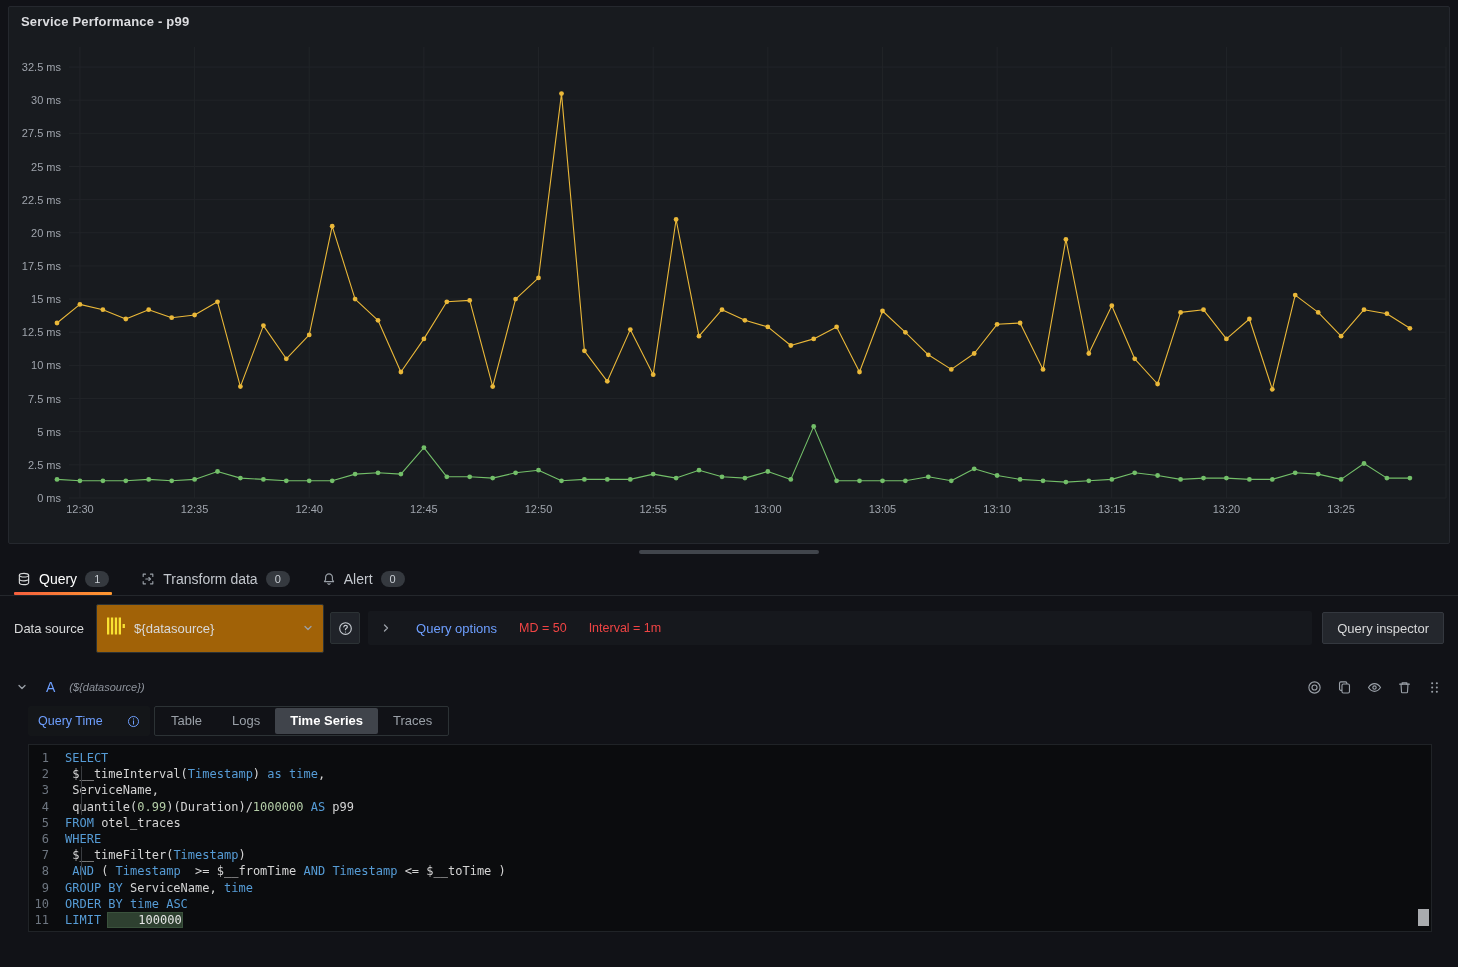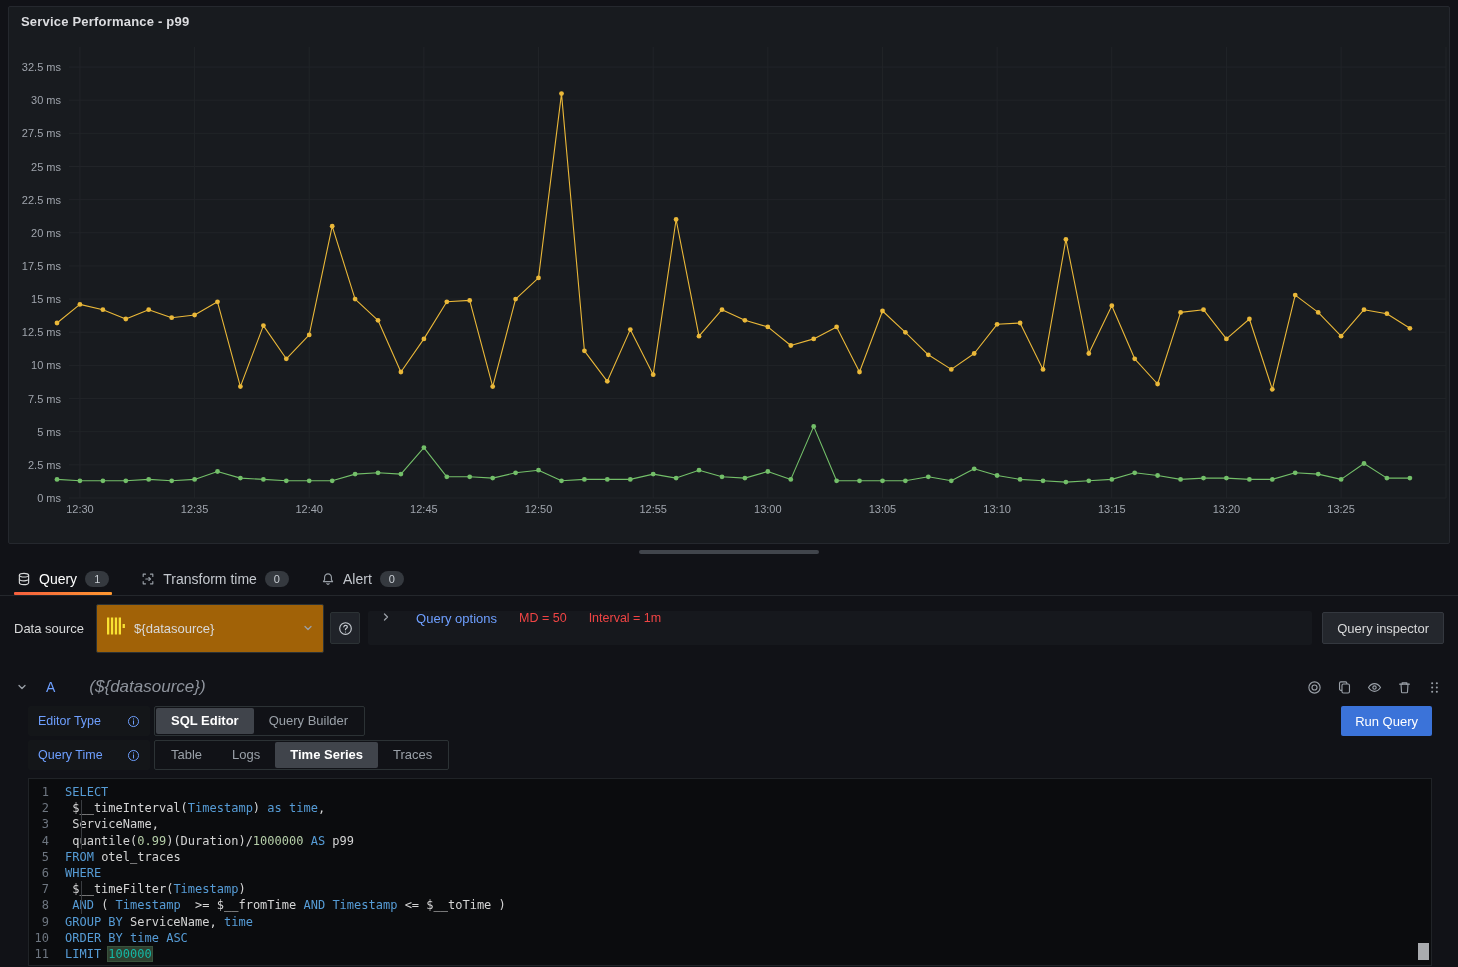--- a/index.html
+++ b/index.html
@@ -40,32 +40,32 @@
   
   .toolbar { display:flex; align-items:center; margin-top:14px; padding:0 14px; height:36px; }
   .toolbar-label { font-size:13px; color:#d8d9da; margin-right:12px; white-space:nowrap; }
   .ds-picker { width:228px; height:49px; background:#a16207; border:1px solid #2c3235; border-radius:2px;
     display:flex; align-items:center; gap:8px; padding:0 9px; cursor:pointer; }
   .ds-picker .ds-value { font-size:13px; color:#d8d9da; flex:1; }
   .ds-picker .chev { color:#9aa0a8; display:flex; }
   .help-btn { width:30px; height:32px; margin-left:6px; border:1px solid #2c3235; background:#202329; border-radius:2px;
     display:flex; align-items:center; justify-content:center; color:#c7ccd2; cursor:pointer; }
   .options-strip { flex:1; margin-left:8px; height:34px; background:#16181d; border-radius:2px;
-    display:flex; padding:0 12px; gap:22px; }
+    display:flex; align-items:center; padding:0 12px; gap:22px; }
   .options-strip .chev { color:#9aa0a8; display:flex; cursor:pointer; }
   .qopts-link { font-size:13px; font-weight:500; color:#6e9fff; cursor:pointer; margin-left:2px; }
   .opt-stat { font-size:12.5px; color:#ef4444; }
   .inspector-btn { margin-left:10px; height:32px; padding:0 14px; background:#24272d; border:1px solid #34383f;
     border-radius:2px; color:#d8d9da; font-size:13px; display:flex; align-items:center; cursor:pointer; }
 
   
   .query-header { margin-top:26px; height:30px; display:flex; align-items:center; padding:0 16px; }
   .query-header .chev { color:#9aa0a8; display:flex; cursor:pointer; }
   .ref-id { color:#6e9fff; font-size:14px; font-weight:500; margin-left:18px; cursor:pointer; }
-  .ds-ref { font-style:italic; font-size:17px; color:#8e939c; margin-left:34px; }
+  .ds-ref { font-style:italic; font-size:11px; color:#8e939c; margin-left:14px; }
   .row-actions { margin-left:auto; display:flex; gap:15px; color:#9aa0a8; }
   .row-actions .act { display:flex; cursor:pointer; }
 
   
   .editor-body { padding:4px 26px 0 28px; }
   .editor-row { display:flex; align-items:center; margin-bottom:4px; position:relative; height:30px; }
   .field-label { width:122px; height:30px; background:#141619; border-radius:2px; display:flex; align-items:center;
     justify-content:space-between; padding:0 10px; color:#6e9fff; font-size:12.5px; margin-right:4px; }
   .field-label .i-icon { display:flex; color:#6e9fff; cursor:pointer; }
   .radio-group { display:inline-flex; height:30px; border:1px solid #2c3235; background:#111217; border-radius:2px; padding:1px; }
@@ -77,21 +77,21 @@
   
   .code-editor { margin-top:8px; background:#0b0c0e; border:1px solid #202327; position:relative;
     font-family:"DejaVu Sans Mono","Liberation Mono",monospace; font-size:12px; line-height:16.2px;
     padding:5px 0 6px 0; height:188px; }
   .code-line { display:flex; position:relative; }
   .ln { width:36px; text-align:right; color:#6e7680; padding-right:16px; flex:none; user-select:none; }
   .lc { white-space:pre; color:#d4d4d4; }
   .guide { position:absolute; left:52px; top:0; bottom:0; width:1px; background:#3a3d41; }
   .tok-k { color:#569cd6; }
   .tok-n { color:#b5cea8; }
-  .tok-nh { color:#14b8a6; background:#2e4030; box-shadow:0 0 0 1px #3a523c; }
+  .tok-nh { color:#e5e5e5; background:#2e4030; box-shadow:0 0 0 1px #3a523c;padding-left:30px; }
   .code-scrollthumb { position:absolute; right:2px; bottom:5px; width:11px; height:17px; background:#a9abae; cursor:pointer; }
 </style>
 </head>
 <body>
 
 <div class="panel">
   <div class="panel-header">Service Performance - p99</div>
   <div class="chart-wrap">
     <svg id="chart-svg" width="1440" height="486" viewBox="0 0 1440 486">
         <line x1="60" x2="1437" y1="465" y2="465" stroke="#212428" stroke-width="1"></line>
@@ -292,21 +292,21 @@
       <span class="t-icon">
         <svg viewBox="0 0 16 16" width="14" height="14" fill="none" stroke="currentColor" stroke-width="1.3" stroke-linecap="round" stroke-linejoin="round">
           <path d="M2.5 5.2V2.5h2.7"></path>
           <path d="M10.8 2.5h2.7v2.7"></path>
           <path d="M13.5 10.8v2.7h-2.7"></path>
           <path d="M5.2 13.5H2.5v-2.7"></path>
           <path d="M5.5 8h5"></path>
           <path d="M9 6.3L10.7 8 9 9.7"></path>
         </svg>
       </span>
-      <span>Transform time</span>
+      <span>Transform data</span>
       <span class="tab-badge">0</span>
     </div>
     <div class="tab">
       <span class="t-icon">
         <svg viewBox="0 0 16 16" width="14" height="14" fill="none" stroke="currentColor" stroke-width="1.3" stroke-linecap="round" stroke-linejoin="round">
           <path d="M8 2.2a3.9 3.9 0 0 0-3.9 3.9v2.8L2.8 11h10.4l-1.3-2.1V6.1A3.9 3.9 0 0 0 8 2.2z"></path>
           <path d="M6.7 13.2a1.4 1.4 0 0 0 2.6 0"></path>
         </svg>
       </span>
       <span>Alert</span>
@@ -394,37 +394,20 @@
           <circle cx="5.5" cy="12.5" r="1.1"></circle>
           <circle cx="10.5" cy="12.5" r="1.1"></circle>
         </svg>
       </span>
     </div>
 </div>
 
 <div class="editor-body">
   <div class="editor-row">
     <div class="field-label">
-      <span>Editor Type</span>
-      <span class="i-icon info-slot">
-          <svg viewBox="0 0 16 16" width="13" height="13" fill="none" stroke="currentColor" stroke-width="1.2">
-            <circle cx="8" cy="8" r="6.2"></circle>
-            <path d="M8 7.2v4" stroke-linecap="round"></path>
-            <circle cx="8" cy="4.8" r=".7" fill="currentColor" stroke="none"></circle>
-          </svg>
-        </span>
-    </div>
-    <div class="radio-group" id="editor-type-group">
-        <div class="radio-opt selected">SQL Editor</div>
-        <div class="radio-opt">Query Builder</div>
-      </div>
-    <button class="run-btn">Run Query</button>
-  </div>
-  <div class="editor-row">
-    <div class="field-label">
       <span>Query Time</span>
       <span class="i-icon info-slot">
           <svg viewBox="0 0 16 16" width="13" height="13" fill="none" stroke="currentColor" stroke-width="1.2">
             <circle cx="8" cy="8" r="6.2"></circle>
             <path d="M8 7.2v4" stroke-linecap="round"></path>
             <circle cx="8" cy="4.8" r=".7" fill="currentColor" stroke="none"></circle>
           </svg>
         </span>
     </div>
     <div class="radio-group" id="query-type-group">

